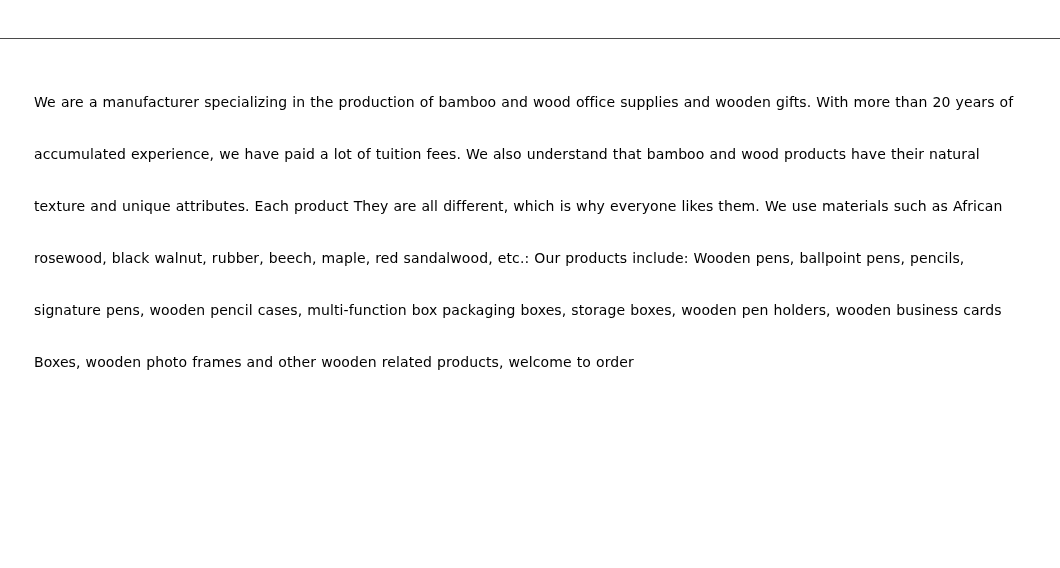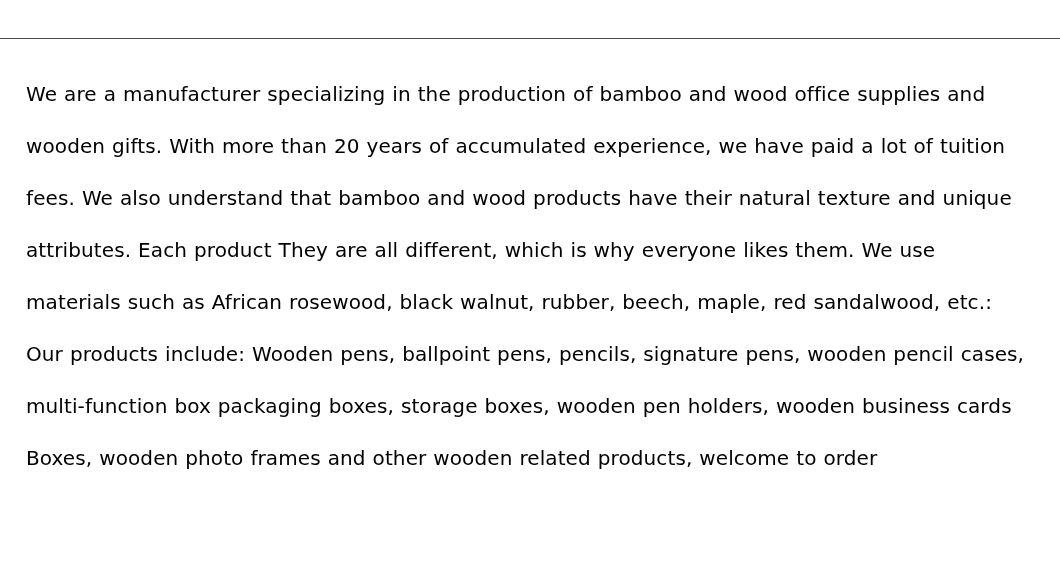--- a/index.html
+++ b/index.html
@@ -28,27 +28,27 @@
     height: 1px;
     background: #4a4a4a;
   }
   .content {
     position: absolute;
     left: 26px;
     top: 68px;
     width: 1008px;
   }
   .body-text {
-    font-size: 20px;
+    font-size: 14px;
     line-height: 52px;
     letter-spacing: 0.1px;
     text-align: left;
     word-spacing: 0.5px;
     color: #000000;
-    margin: 0;
+    margin: 8px;
   }
 </style>
 </head>
 <body>
 
 <div class="page">
   <div class="top-rule"></div>
   <div class="content">
     <p class="body-text">We are a manufacturer specializing in the production of bamboo and wood office supplies and wooden gifts. With more than 20 years of accumulated experience, we have paid a lot of tuition fees. We also understand that bamboo and wood products have their natural texture and unique attributes. Each product They are all different, which is why everyone likes them. We use materials such as African rosewood, black walnut, rubber, beech, maple, red sandalwood, etc.: Our products include: Wooden pens, ballpoint pens, pencils, signature pens, wooden pencil cases, multi-function box packaging boxes, storage boxes, wooden pen holders, wooden business cards Boxes, wooden photo frames and other wooden related products, welcome to order</p>
   </div>

